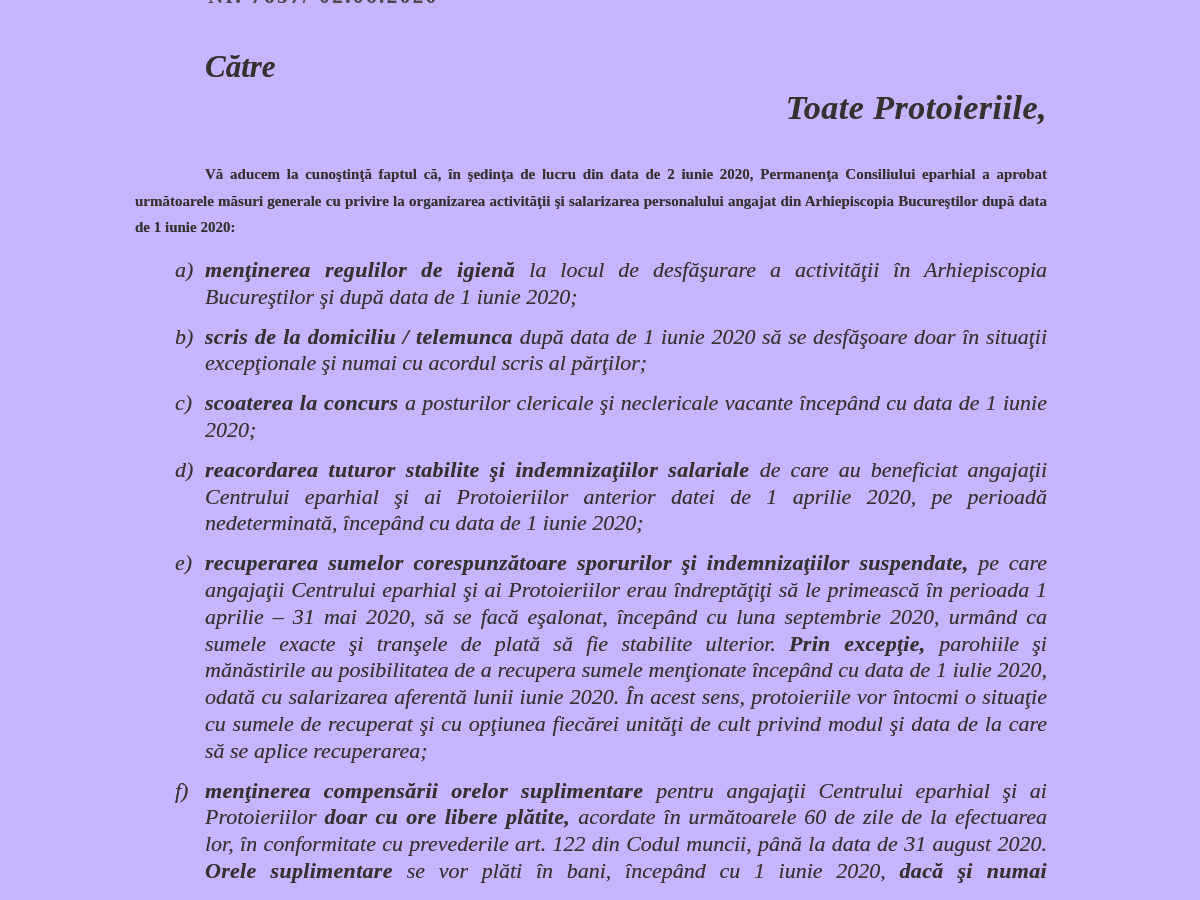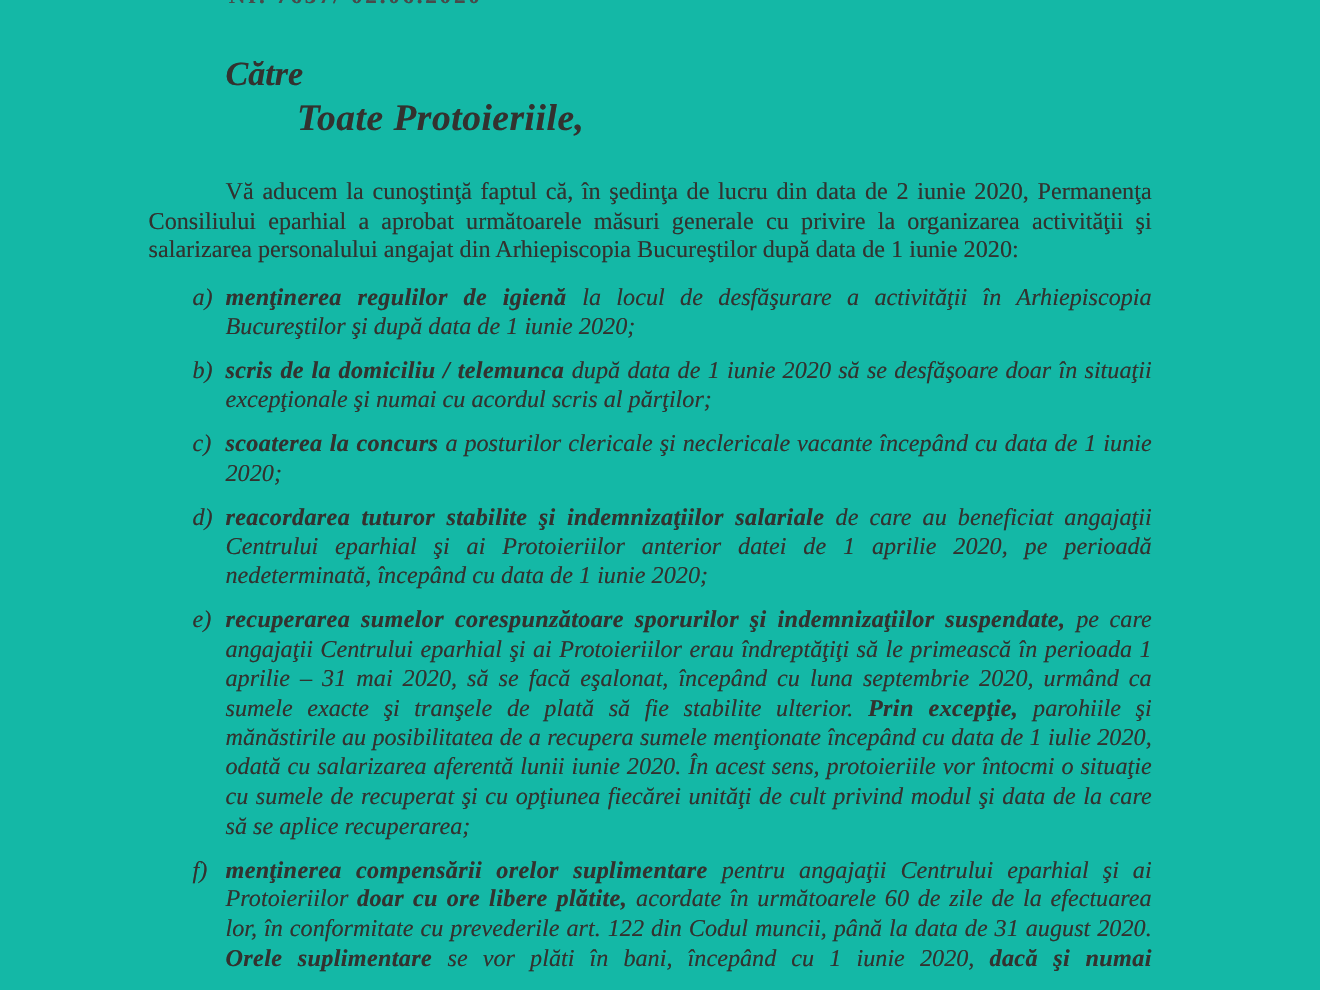--- a/index.html
+++ b/index.html
@@ -4,21 +4,21 @@
 <style>
   html, body {
     margin: 0;
     padding: 0;
     background: #ffffff;
   }
   .page {
     position: relative;
     width: 1200px;
     height: 900px;
-    background: #14b8a6;
+    background: #c4b5fd;
     overflow: hidden;
     font-family: "Liberation Serif", "DejaVu Serif", serif;
     color: #33322f;
     text-shadow: 0 0 0.6px rgba(45,45,45,0.45);
   }
   .ref-line {
     position: absolute;
     top: -16px;
     left: 208px;
     font-size: 21px;
@@ -40,27 +40,29 @@
     font-weight: bold;
     font-style: italic;
   }
   .addressee {
     margin: 4px 0 0 135px;
     font-size: 34px;
     line-height: 1.15;
     font-weight: bold;
     font-style: italic;
     letter-spacing: 0.5px;
+    text-align: right;
   }
   .intro {
     margin: 34px 0 0 0;
     text-indent: 70px;
-    font-size: 22px;
+    font-size: 15px;
     line-height: 26.6px;
     text-align: justify;
+    font-weight: bold;
   }
   .measures {
     margin-top: 16px;
   }
   .measure {
     position: relative;
     padding-left: 70px;
     margin-bottom: 13px;
     font-style: italic;
     font-size: 22px;

